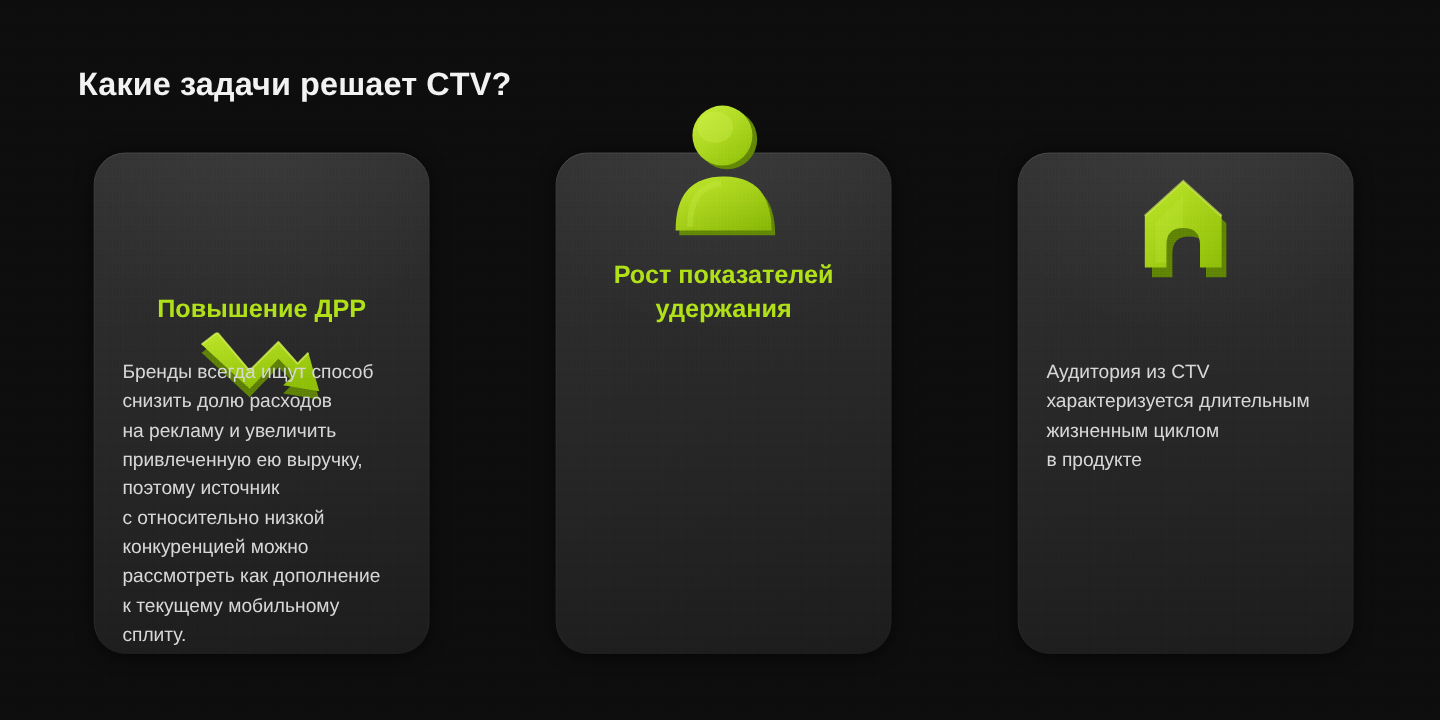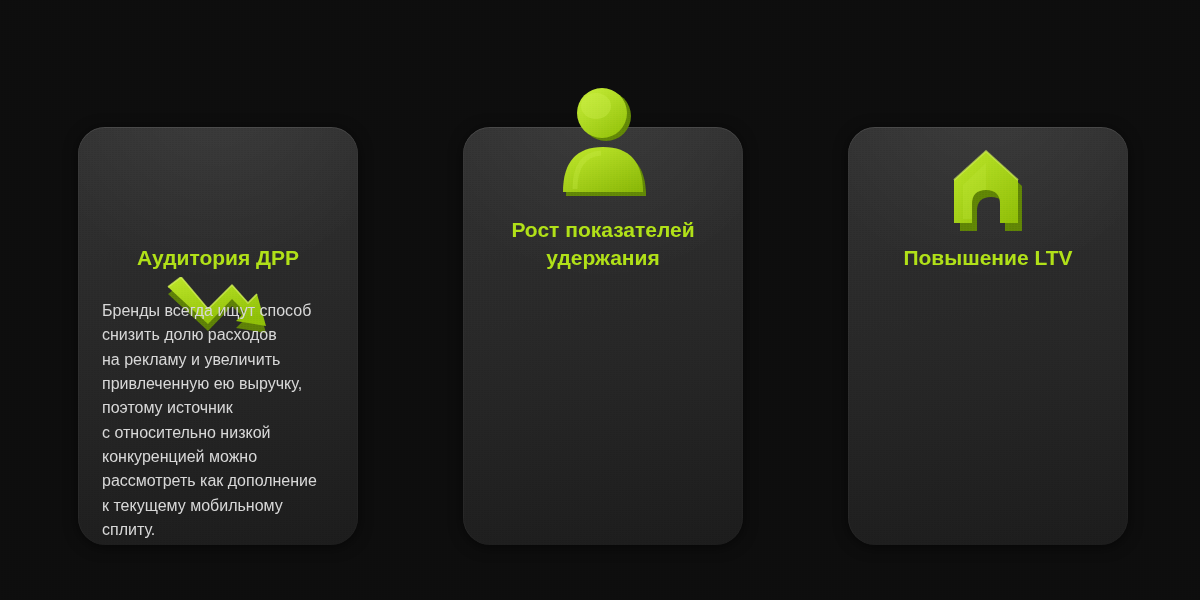--- a/index.html
+++ b/index.html
@@ -87,20 +87,21 @@
 
   .c3 .icon-wrap{top:20px;height:84px;}
   .c3 .card-title{top:117px;}
   .c3 .card-body{top:172px;}
 </style>
 </head>
 <body>
 
 <div class="stage">
 
+  <div class="page-title">Какие задачи решает CTV?</div>
 
   <div class="cards">
 
     <div class="card c1">
       <div class="icon-wrap">
         <svg width="112" height="74" viewBox="0 0 112 74">
           <defs>
             <linearGradient id="g1f" x1="0" y1="0" x2="0.35" y2="1">
               <stop offset="0" stop-color="#bce628"></stop>
               <stop offset="1" stop-color="#8cbe08"></stop>
@@ -109,21 +110,21 @@
 
           <g transform="translate(0,7)" opacity="0.95">
             <path d="M6 10 L19 0 L46 32 L70 8 L86 26 L95 17 L104 49 L74 44 L83 35 L70 22 L46 47 Z" fill="#5e8205"></path>
           </g>
 
           <path d="M6 10 L19 0 L46 32 L70 8 L86 26 L95 17 L104 49 L74 44 L83 35 L70 22 L46 47 Z" fill="url(#g1f)"></path>
 
           <path d="M6 10 L19 0 L46 32 L70 8 L86 26 L95 17" fill="none" stroke="#d5f557" stroke-width="1.6" stroke-linejoin="round" opacity=".75"></path>
         </svg>
       </div>
-      <div class="card-title">Аудитория ДРР</div>
+      <div class="card-title">Повышение ДРР</div>
       <div class="card-body">Бренды всегда ищут способ
 снизить долю расходов
 на рекламу и увеличить
 привлеченную ею выручку,
 поэтому источник
 с относительно низкой
 конкуренцией можно
 рассмотреть как дополнение
 к текущему мобильному
 сплиту.</div>
@@ -167,19 +168,22 @@
           </defs>
 
           <path d="M10 33 L41 4 L72 33 L72 79 L55 79 L55 58 Q55 44 41 44 Q27 44 27 58 L27 79 L10 79 Z" transform="translate(4,4)" fill="#5d8105"></path>
 
           <path d="M8 31 L40 2 L72 31 L72 74 L54 74 L54 55 Q54 41 40 41 Q26 41 26 55 L26 74 L8 74 Z" fill="url(#g3f)"></path>
 
           <path d="M8 31 L40 2 L72 31" fill="none" stroke="#d3f456" stroke-width="2" opacity=".6"></path>
           <path d="M17 36 L40 14 L40 41 Q26 41 26 55 L26 70 L17 70 Z" fill="#c8ee44" opacity=".20"></path>
         </svg>
       </div>
-      <div class="card-title">Повышение LTV</div>
+      <div class="card-body">Аудитория из CTV
+характеризуется длительным
+жизненным циклом
+в продукте</div>
     </div>
 
   </div>
 </div>
 
 <div class="noise"></div>
 
 </body></html>

